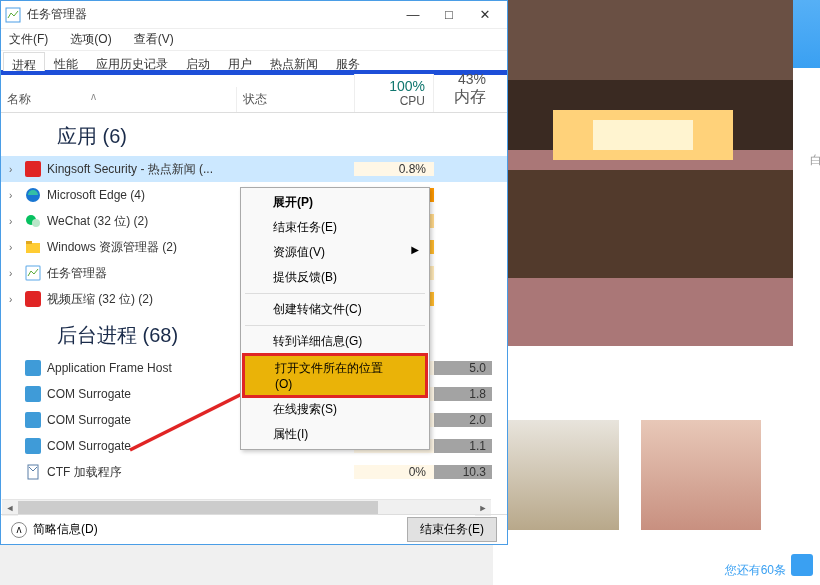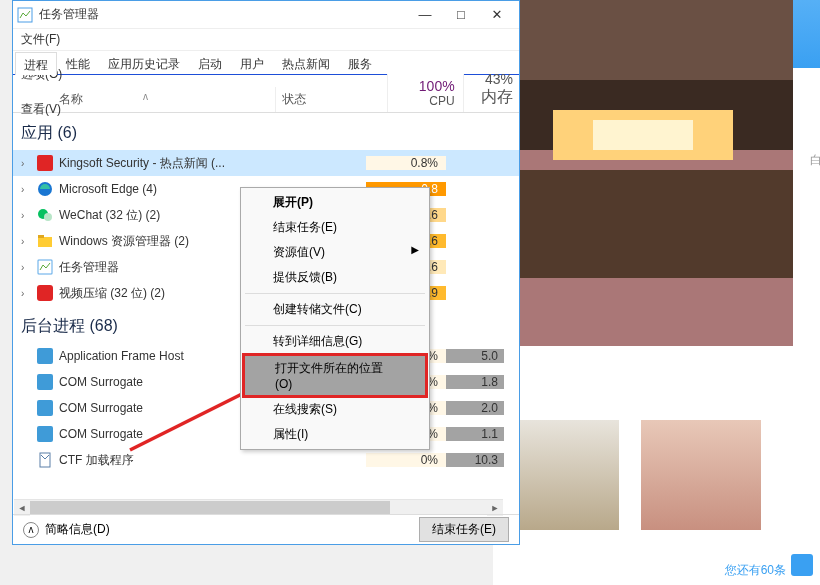--- a/index.html
+++ b/index.html
@@ -1,61 +1,61 @@
 <!DOCTYPE html>
 <html><head>
 <meta charset="utf-8">
 <style>
 * { box-sizing: border-box; margin: 0; padding: 0; font-family: "Microsoft YaHei", "Segoe UI", sans-serif; }
 body { background: #f0f0f0; width: 820px; height: 585px; overflow: hidden; position: relative; }
 
-.window { position: absolute; left: 12px; top: 0; width: 508px; height: 545px; background: #fff; border: 1px solid #4a9de6; }
+.window { position: absolute; left: 0; top: 0; width: 508px; height: 545px; background: #fff; border: 1px solid #4a9de6; }
 .titlebar { height: 28px; background: #fff; display: flex; align-items: center; padding: 0 4px; border-bottom: 1px solid #eee; }
 .titlebar .icon { width: 16px; height: 16px; margin-right: 6px; }
 .titlebar .title { font-size: 12px; flex: 1; color: #333; }
 .titlebar .wbtn { width: 36px; height: 26px; display: flex; align-items: center; justify-content: center; font-size: 13px; color: #333; }
-.menubar { height: 22px; padding: 2px 6px; font-size: 12px; color: #333; display: flex; gap: 18px; border-bottom: 1px solid #eee; flex-direction: column; }
+.menubar { height: 22px; padding: 2px 6px; font-size: 12px; color: #333; display: flex; gap: 18px; border-bottom: 1px solid #eee; }
 .menubar span { padding: 0 2px; }
-.tabbar { height: 24px; display: flex; border-bottom: 1px solid #1d4ed8; font-size: 12px; padding-left: 2px; }
+.tabbar { height: 24px; display: flex; border-bottom: 5px solid #1d4ed8; font-size: 12px; padding-left: 2px; }
 .tabbar .tab { padding: 4px 8px; border: 1px solid transparent; border-bottom: none; color: #333; }
 .tabbar .tab.active { border-color: #ddd; background: #fff; position: relative; top: 1px; }
 
 .colhead { display: flex; height: 38px; border-bottom: 1px solid #ddd; font-size: 12px; color: #555; align-items: flex-end; }
-.colhead .ch-name { width: 235px; padding: 4px 6px; display: flex; align-items: flex-start; margin-left: 40px; }
+.colhead .ch-name { width: 235px; padding: 4px 6px; display: flex; align-items: flex-start; }
 .colhead .ch-name .sort { margin-left: 60px; font-size: 10px; color: #888; }
 .colhead .ch-status { width: 118px; padding: 4px 6px; border-left: 1px solid #eee; }
 .colhead .ch-cpu { width: 80px; text-align: right; padding: 4px 8px; border-left: 1px solid #eee; border-right: 1px solid #eee; background: #fff; }
 .colhead .ch-cpu.hot { position: relative; }
-.colhead .ch-cpu .pct { font-size: 14px; color: #701a75; }
+.colhead .ch-cpu .pct { font-size: 14px; color: #0f766e; }
 .colhead .ch-cpu .lbl { font-size: 12px; }
 .colhead .ch-mem { width: 58px; text-align: right; padding: 4px 6px; }
 .colhead .ch-mem .pct { font-size: 14px; }
 .colhead .ch-mem .lbl { font-size: 16px; }
 
 .body { height: 398px; overflow: hidden; font-size: 12px; color: #333; position: relative; }
-.group-head { padding: 10px 8px 6px; font-size: 16px; color: #1a2b4a; }
+.group-head { padding: 10px 8px 6px; font-size: 20px; color: #1a2b4a; margin-left: 48px; }
 .row { display: flex; height: 26px; align-items: center; }
 .row.selected { background: #cce8ff; }
 .row .name { width: 235px; display: flex; align-items: center; gap: 6px; padding-left: 8px; }
 .row .name .exp { width: 10px; font-size: 10px; color: #666; }
 .row .status { width: 118px; }
 .row .cpu { width: 80px; text-align: right; padding-right: 8px; }
 .row .mem { width: 58px; text-align: right; padding-right: 6px; }
 
 .cpu.h0 { background: #fff7e6; }
 .cpu.h1 { background: #ffe9b8; }
 .cpu.h2 { background: #ffd88a; }
 .cpu.h4 { background: #ffba2e; }
 .cpu.h5 { background: #ff9900; color: #fff; }
 .mem-cell { background: #a3a3a3; }
 
 .ctxmenu { position: absolute; left: 240px; top: 187px; width: 190px; background: #f9f9f9; border: 1px solid #aaa; box-shadow: 2px 2px 4px rgba(0,0,0,.2); font-size: 12px; z-index: 10; padding: 2px; }
 .ctxmenu .mi { padding: 4px 26px 4px 30px; position: relative; }
 .ctxmenu .mi.bold { font-weight: bold; }
-.ctxmenu .mi.sel { background: #a3a3a3; border: 2px solid #e02525; outline: 1px solid #e02525; }
+.ctxmenu .mi.sel { background: #eab308; border: 2px solid #e02525; outline: 1px solid #e02525; }
 .ctxmenu .mi .arr { position: absolute; right: 8px; top: 4px; font-size: 10px; }
 .ctxmenu .sep { height: 1px; background: #ddd; margin: 3px 2px; }
 
 .scrollbar-h { position: absolute; left: 1px; bottom: 29px; width: 489px; height: 16px; background: #f0f0f0; display: flex; border-top: 1px solid #e5e5e5; }
 .scrollbar-h .sbtn { width: 16px; height: 16px; background: #f0f0f0; display: flex; align-items: center; justify-content: center; font-size: 9px; color: #666; }
 .scrollbar-h .thumb { height: 14px; background: #ccc; }
 
 .footer { position: absolute; left: 0; bottom: 0; width: 100%; height: 30px; border-top: 1px solid #ddd; display: flex; align-items: center; padding: 0 10px; font-size: 12px; justify-content: space-between; }
 .footer .left { display: flex; align-items: center; gap: 6px; }
 .footer .circ { width: 16px; height: 16px; border: 1px solid #888; border-radius: 50%; display: flex; align-items: center; justify-content: center; font-size: 10px; }

